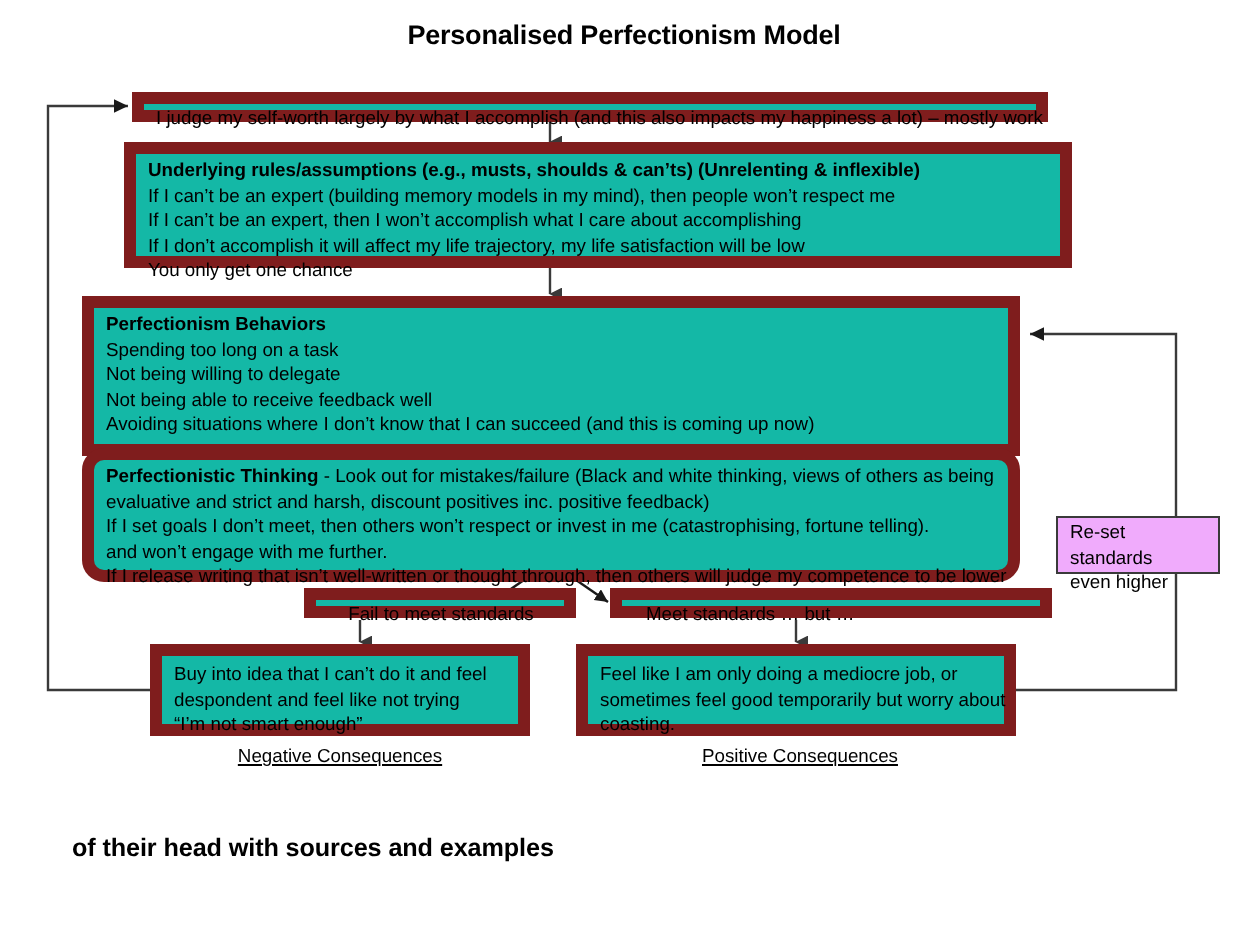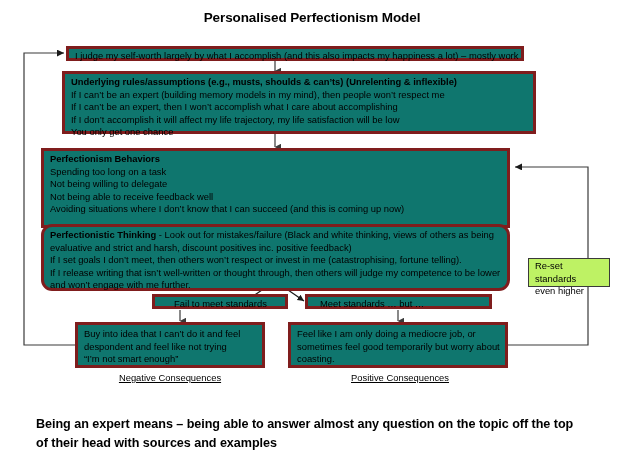--- a/index.html
+++ b/index.html
@@ -33,41 +33,41 @@
     left: 0; top: 10px;
     width: 624px;
     text-align: center;
     font-size: 13.5px;
     font-weight: bold;
     letter-spacing: -0.1px;
   }
   .box {
     position: absolute;
     box-sizing: border-box;
-    border: 3px solid #7f1d1d;
-    background: #0f766e;
+    border: 6px solid #7f1d1d;
+    background: #14b8a6;
     font-size: 9.4px;
     line-height: 12.6px;
     padding: 2px 5px 2px 6px;
     color: #000000;
   }
   .box .hd {
     font-weight: bold;
   }
   .box .ln {
     white-space: nowrap;
   }
   .box.center-text {
     text-align: center;
   }
   .small-box {
     position: absolute;
     box-sizing: border-box;
     border: 1px solid #3a3a3a;
-    background: #bef264;
+    background: #f0abfc;
     font-size: 9.4px;
     line-height: 12.5px;
     padding: 1px 6px;
   }
   .caption {
     position: absolute;
     font-size: 9.4px;
     text-decoration: underline;
     text-align: center;
   }
@@ -143,29 +143,29 @@
     <div class="ln">Spending too long on a task</div>
     <div class="ln">Not being willing to delegate</div>
     <div class="ln">Not being able to receive feedback well</div>
     <div class="ln">Avoiding situations where I don’t know that I can succeed (and this is coming up now)</div>
   </div>
 
   <div class="box" style="left:41px; top:224px; width:469px; height:67px;border-radius:11px;">
     <div class="ln"><span class="inline-hd">Perfectionistic Thinking</span><span> - Look out for mistakes/failure (Black and white thinking, views of others as being</span></div>
     <div class="ln">evaluative and strict and harsh, discount positives inc. positive feedback)</div>
     <div class="ln">If I set goals I don’t meet, then others won’t respect or invest in me (catastrophising, fortune telling).</div>
+    <div class="ln">and won’t engage with me further.</div>
     <div class="ln">If I release writing that isn’t well-written or thought through, then others will judge my competence to be lower</div>
-    <div class="ln">and won’t engage with me further.</div>
   </div>
 
   <div class="box center-text" style="left:104px; top:294px; width:136px; height:15px; padding-top:1px;margin-left:48px;">
     <span>Fail to meet standards</span>
   </div>
 
-  <div class="box" style="left:305px; top:294px; width:187px; height:15px; padding-top:0.5px; padding-left:12px;">
+  <div class="box" style="left:305px; top:294px; width:221px; height:15px; padding-top:0.5px; padding-left:12px;">
     <span>Meet standards … but …</span>
   </div>
 
   <div class="box" style="left:75px; top:322px; width:190px; height:46px; padding-top:3px;">
     <div class="ln">Buy into idea that I can’t do it and feel</div>
     <div class="ln">despondent and feel like not trying</div>
     <div class="ln">“I’m not smart enough”</div>
   </div>
 
   <div class="box" style="left:288px; top:322px; width:220px; height:46px; padding-top:3px; padding-left:6px;">
@@ -176,17 +176,16 @@
 
   <div class="small-box" style="left:528px; top:258px; width:82px; height:29px;">
     <div class="ln">Re-set standards</div>
     <div class="ln">even higher</div>
   </div>
 
   <div class="caption" style="left:80px; top:372px; width:180px;">Negative Consequences</div>
   <div class="caption" style="left:310px; top:372px; width:180px;">Positive Consequences</div>
 
   <div class="footer">
-    <div>Being an expert means – being able to answer almost any question on the topic off the top</div>
     <div>of their head with sources and examples</div>
   </div>
 
 </div>
 
 </body></html>

